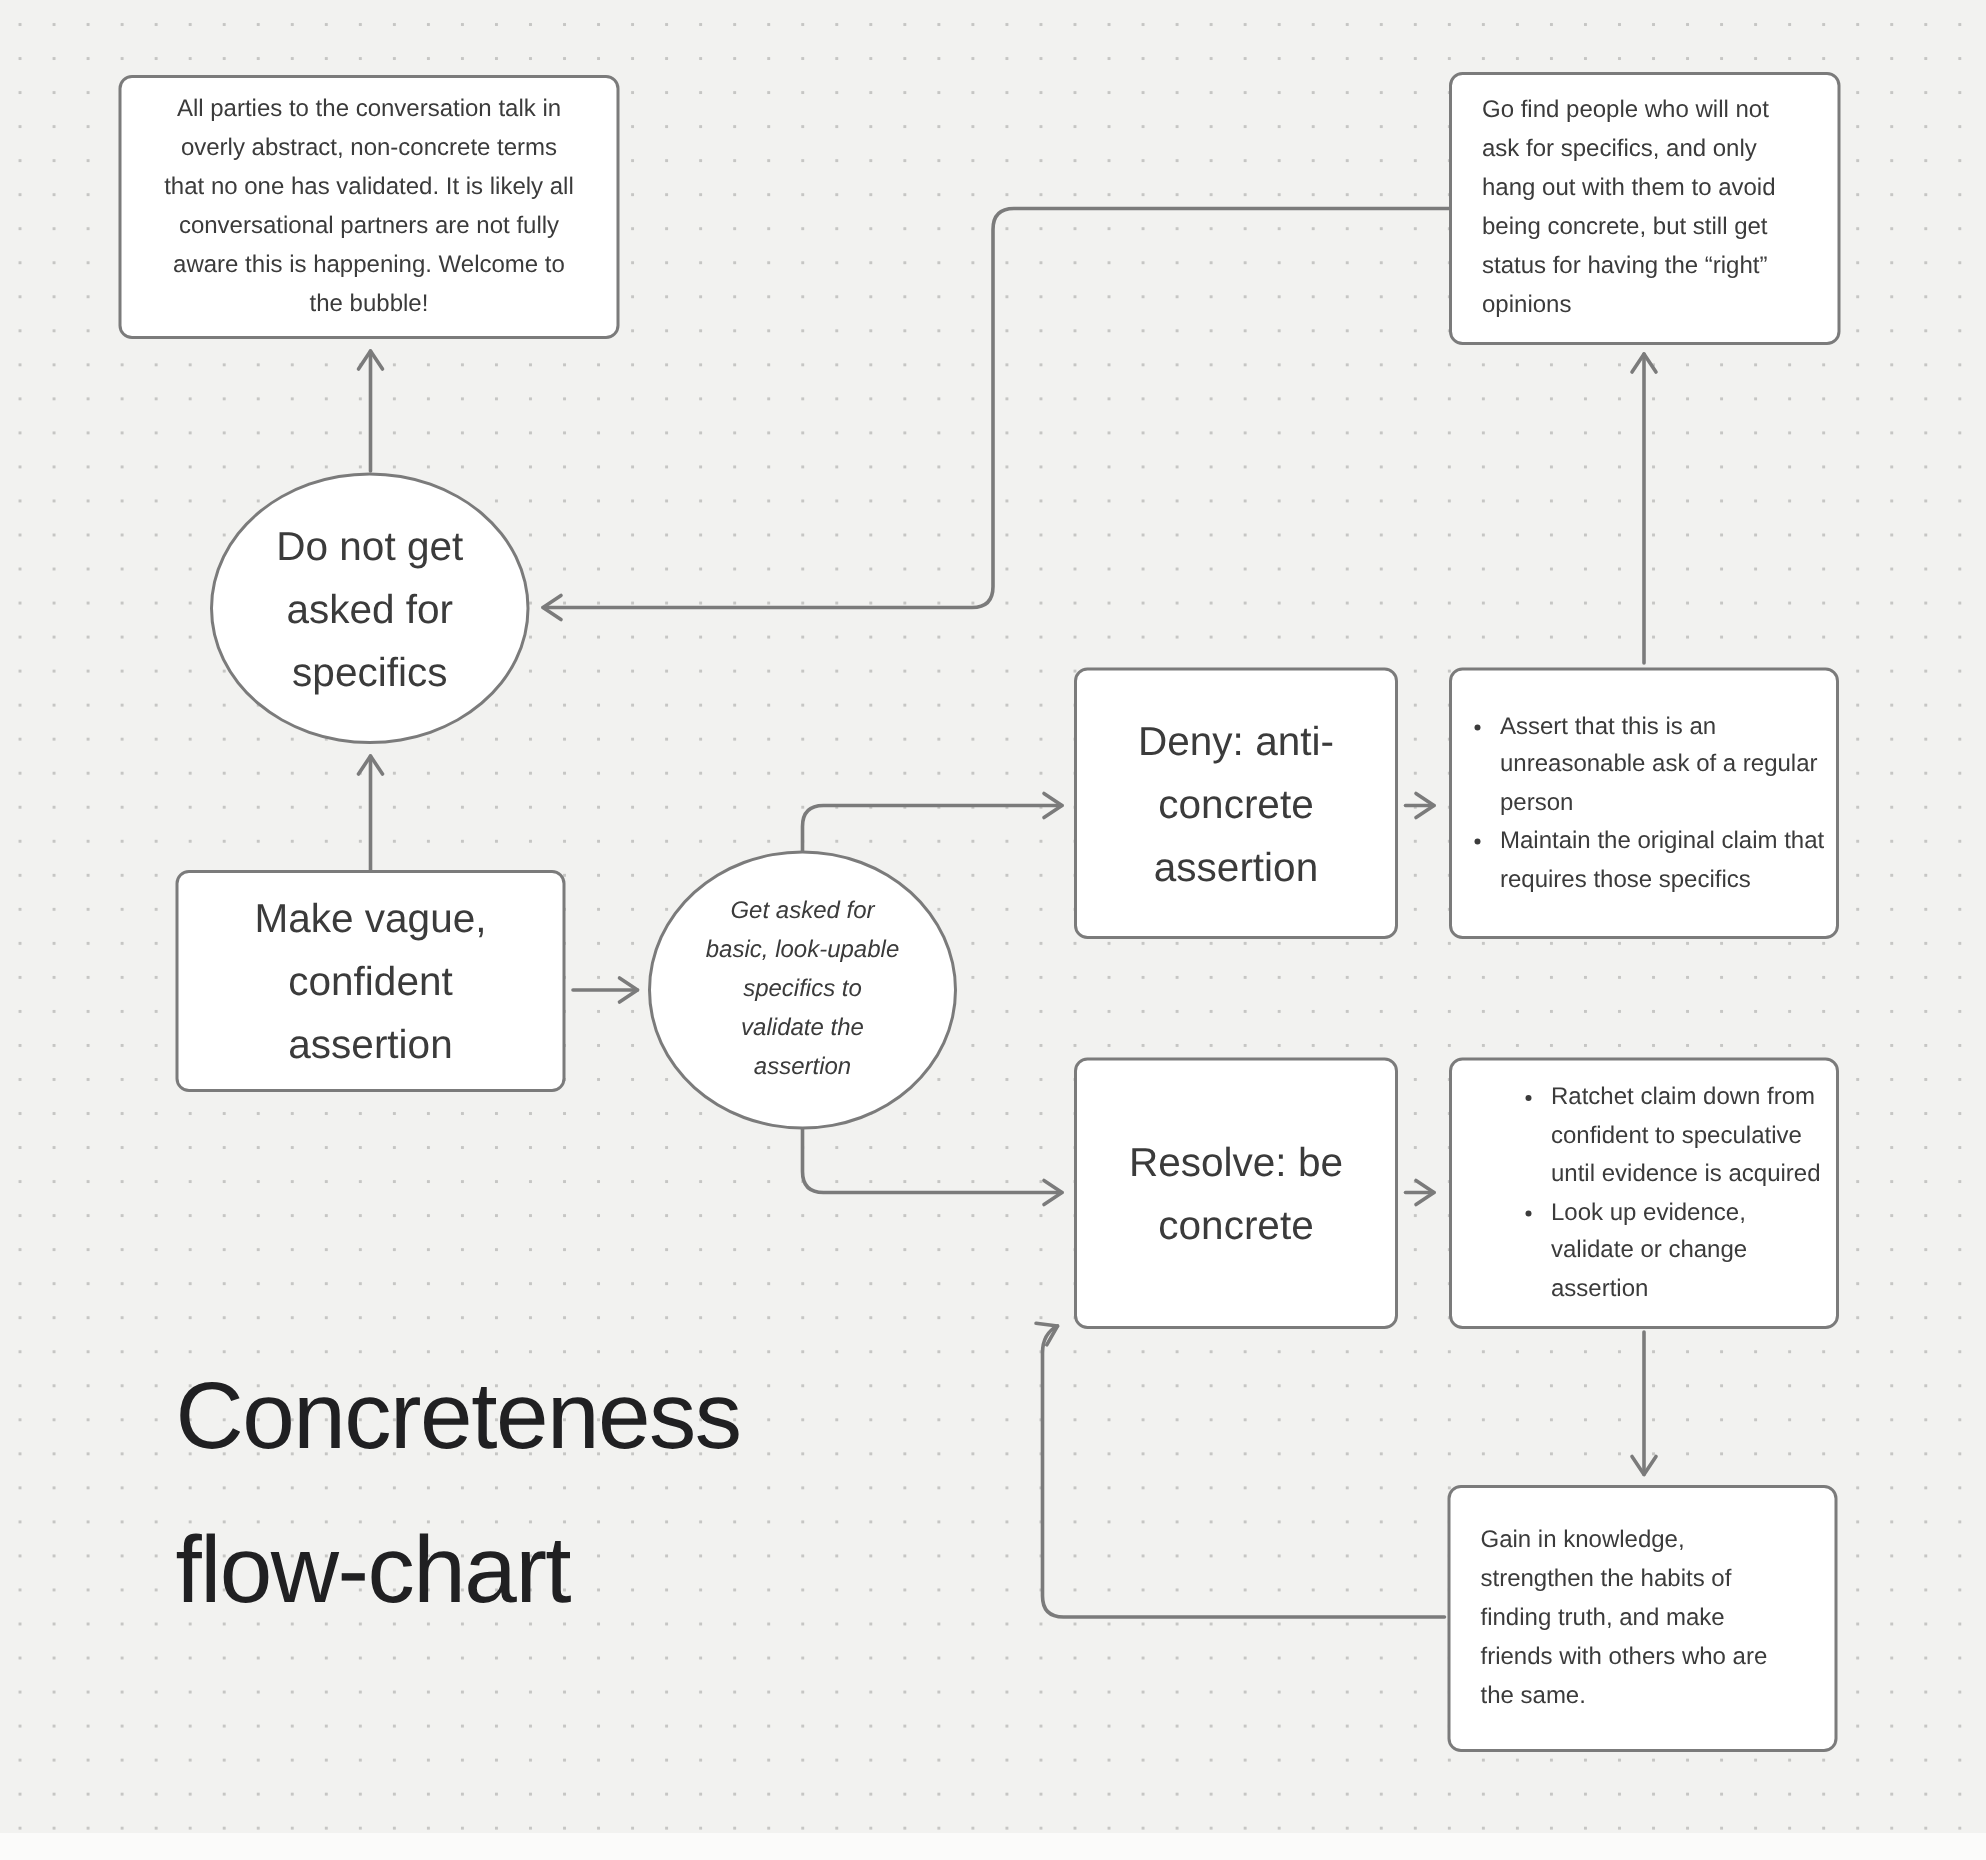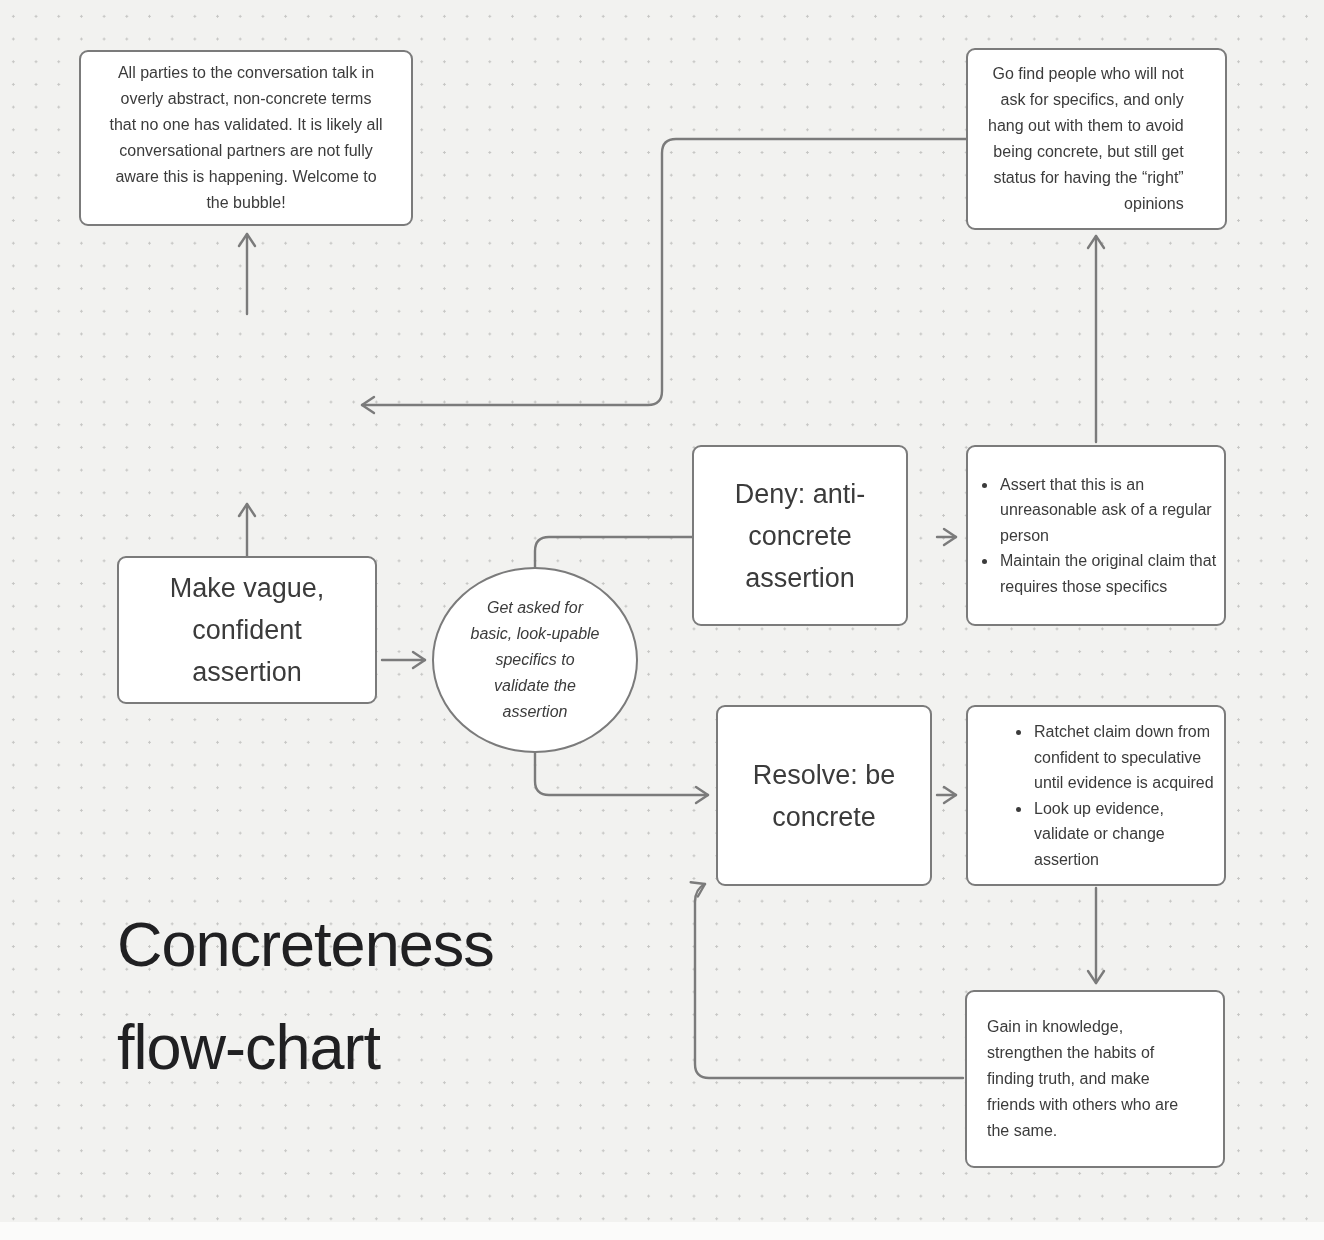--- a/index.html
+++ b/index.html
@@ -50,25 +50,25 @@
   .bullets-box { white-space: normal; justify-content: center; }
   .bullets-box ul {
     margin: 0;
     padding: 0 6px 0 30px;
     font-size: 16px;
     line-height: 25.5px;
     text-align: left;
   }
   .bullets-box li { padding-left: 2px; }
   #node-bubble   { left: 79px;  top: 50px;  width: 334px; height: 176px; padding: 6px 10px; }
-  #node-go-find  { left: 966px; top: 48px;  width: 261px; height: 182px; padding: 8px 20px; text-align: right; }
+  #node-go-find  { left: 966px; top: 48px;  width: 261px; height: 182px; padding: 8px 20px; }
   #node-do-not   { left: 140px; top: 315px; width: 213px; height: 181px; }
-  #node-vague    { left: 117px; top: 556px; width: 260px; height: 148px; }
+  #node-vague    { left: 117px; top: 580px; width: 260px; height: 148px; }
   #node-asked    { left: 432px; top: 567px; width: 206px; height: 186px; padding: 4px; font-style: italic; }
-  #node-deny     { left: 692px; top: 445px; width: 216px; height: 181px; }
+  #node-deny     { left: 716px; top: 445px; width: 216px; height: 181px; }
   #node-assert   { left: 966px; top: 445px; width: 260px; height: 181px; }
   #node-resolve  { left: 716px; top: 705px; width: 216px; height: 181px; }
   #node-ratchet  { left: 966px; top: 705px; width: 260px; height: 181px; padding-left: 34px; }
   #node-gain     { left: 965px; top: 990px; width: 260px; height: 178px; padding: 16px 20px; }
   #chart-title {
     position: absolute;
     z-index: 2;
     left: 117px;
     top: 893px;
     font-size: 63px;
@@ -117,20 +117,23 @@
 aware this is happening. Welcome to
 the bubble!</div>
 
   <div id="node-go-find" class="node small-text left-text">Go find people who will not
 ask for specifics, and only
 hang out with them to avoid
 being concrete, but still get
 status for having the “right”
 opinions</div>
 
+  <div id="node-do-not" class="node big-text ellipse">Do not get
+asked for
+specifics</div>
 
   <div id="node-vague" class="node big-text">Make vague,
 confident
 assertion</div>
 
   <div id="node-asked" class="node small-text ellipse">Get asked for
 basic, look-upable
 specifics to
 validate the
 assertion</div>

